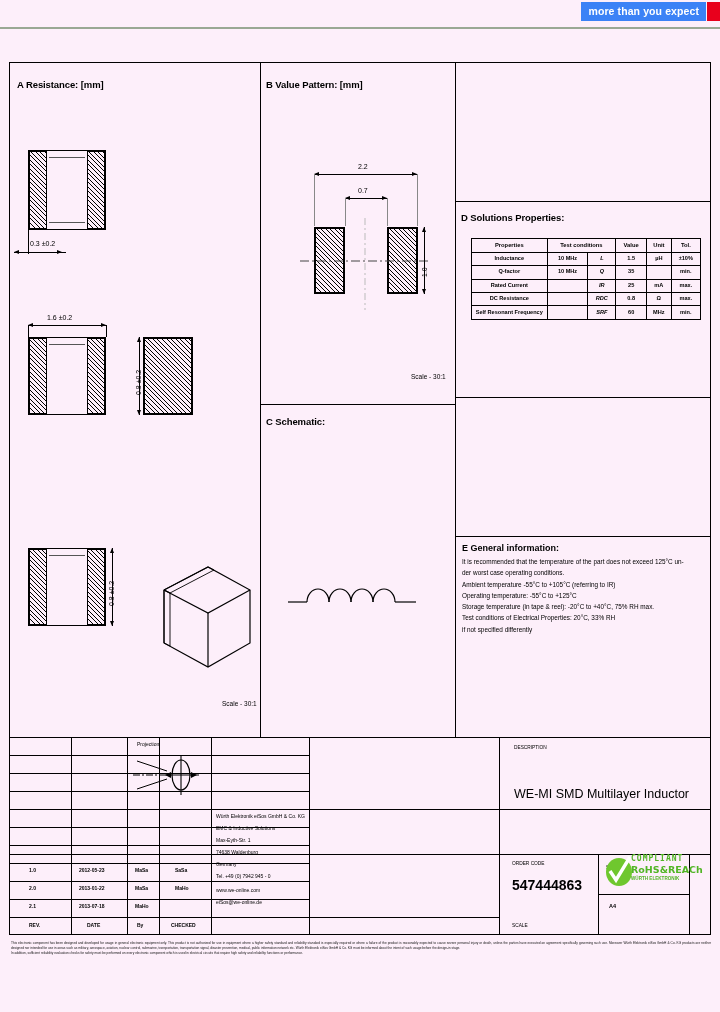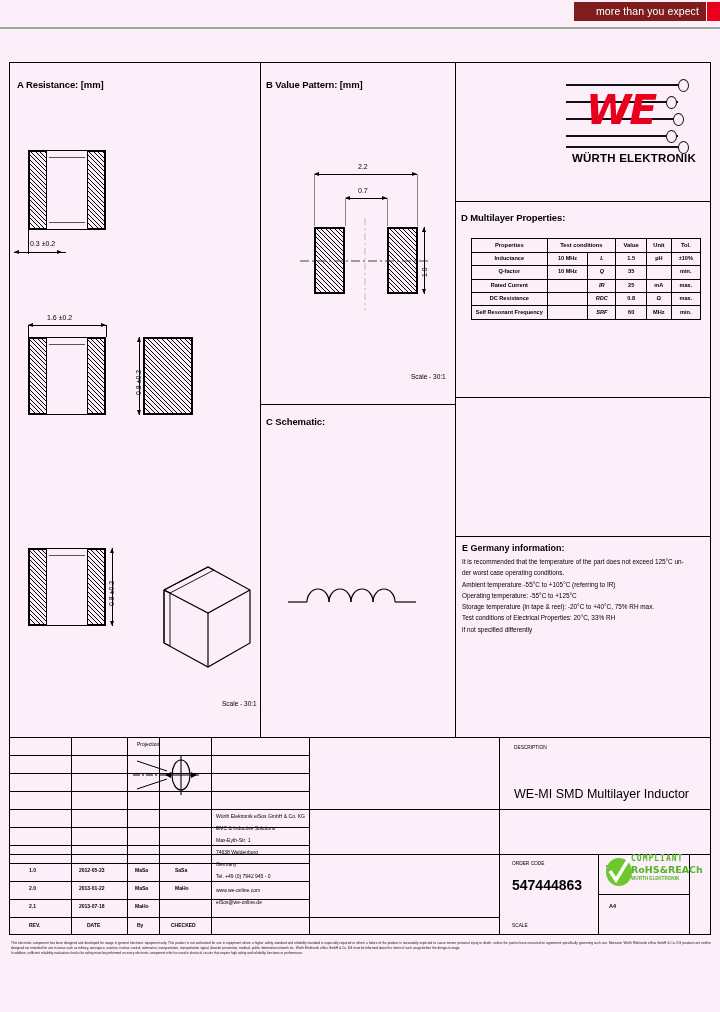--- a/index.html
+++ b/index.html
@@ -10,23 +10,23 @@
     color:#000;
     position:relative;
     overflow:hidden;
   }
   .page{position:absolute;inset:0;}
 
   
   .topbar{position:absolute;left:0;top:0;width:720px;height:30px;}
   .tagline{
     position:absolute;right:14px;top:2px;
-    background:#7f1d1d;color:#fff;
-    font-size:10.5px;font-weight:normal;
-    padding:3px 7px 4px 22px;
+    background:#3b82f6;color:#fff;
+    font-size:10.5px;font-weight:bold;
+    padding:3px 7px 4px 7px;
     letter-spacing:.1px;white-space:nowrap;
   }
   .redsq{position:absolute;right:0;top:2px;width:13px;height:19px;background:#e8001c;}
   .topline{position:absolute;left:0;top:27px;width:720px;height:1.5px;background:#9aa894;}
 
   
   .frame{
     position:absolute;left:9px;top:62px;
     width:702px;height:873px;
     border:1.6px solid #000;
@@ -164,36 +164,22 @@
   <div class="vline" style="left:455px;top:62px;height:675px;"></div>
   <div class="hline" style="left:260px;top:404px;width:195px;"></div>
   <div class="hline" style="left:455px;top:201px;width:256px;"></div>
   <div class="hline" style="left:455px;top:397px;width:256px;"></div>
   <div class="hline" style="left:455px;top:536px;width:256px;"></div>
   <div class="hline" style="left:9px;top:737px;width:702px;"></div>
 
   <div class="sec-title" style="left:17px;top:79px;">A  Resistance: [mm]</div>
   <div class="sec-title" style="left:266px;top:79px;">B  Value Pattern: [mm]</div>
   <div class="sec-title" style="left:266px;top:416px;">C  Schematic:</div>
-  <div class="sec-title" style="left:461px;top:212px;">D  Multilayer Properties:</div>
-
-  <div class="logo">
-    <div class="bar" style="left:0;top:10px;width:118px;"></div>
-    <div class="bar" style="left:0;top:27px;width:112px;"></div>
-    <div class="bar" style="left:0;top:44px;width:112px;"></div>
-    <div class="bar" style="left:0;top:61px;width:112px;"></div>
-    <div class="bar" style="left:0;top:72px;width:118px;"></div>
-    <div class="dot" style="left:112px;top:5px;"></div>
-    <div class="dot" style="left:100px;top:22px;"></div>
-    <div class="dot" style="left:107px;top:39px;"></div>
-    <div class="dot" style="left:100px;top:56px;"></div>
-    <div class="dot" style="left:112px;top:67px;"></div>
-    <div class="we">WE</div>
-    <div class="name">WÜRTH ELEKTRONIK</div>
-  </div>
+  <div class="sec-title" style="left:461px;top:212px;">D  Solutions Properties:</div>
+
 
   <div class="part body-out" style="left:28px;top:150px;width:78px;height:80px;">
     <div class="term" style="left:0;width:18px;"></div>
     <div class="term" style="right:0;width:18px;"></div>
     <div class="innerline" style="left:20px;right:20px;top:6px;"></div>
     <div class="innerline" style="left:20px;right:20px;bottom:6px;"></div>
   </div>
   <div class="dimvert" style="left:28px;top:230px;height:24px;"></div>
   <div class="dimline" style="left:14px;top:252px;width:52px;"></div>
   <div class="arrowL" style="left:14px;top:250px;"></div>
@@ -331,21 +317,21 @@
         <td></td>
         <td class="sym">SRF</td>
         <td>60</td>
         <td>MHz</td>
         <td>min.</td>
       </tr>
     </tbody>
   </table>
 
   <div class="gen">
-    <h4>E  Germany information:</h4>
+    <h4>E  General information:</h4>
     <p>It is recommended that the temperature of the part does not exceed 125°C un-</p>
     <p>der worst case operating conditions.</p>
     <p>Ambient temperature -55°C to +105°C (referring to IR)</p>
     <p>Operating temperature: -55°C to +125°C</p>
     <p>Storage temperature (in tape &amp; reel): -20°C to +40°C, 75% RH max.</p>
     <p>Test conditions of Electrical Properties: 20°C, 33% RH</p>
     <p>if not specified differently</p>
   </div>
 
   <div class="tb">

